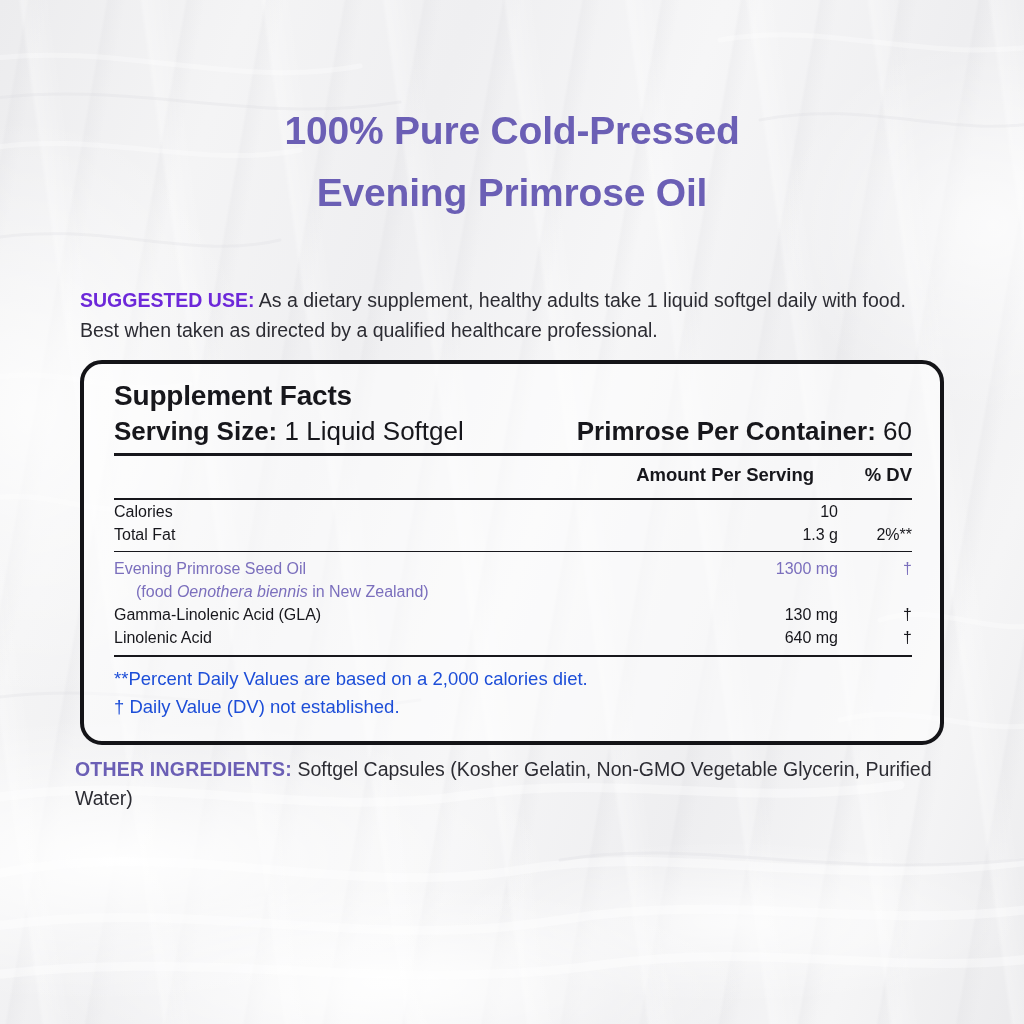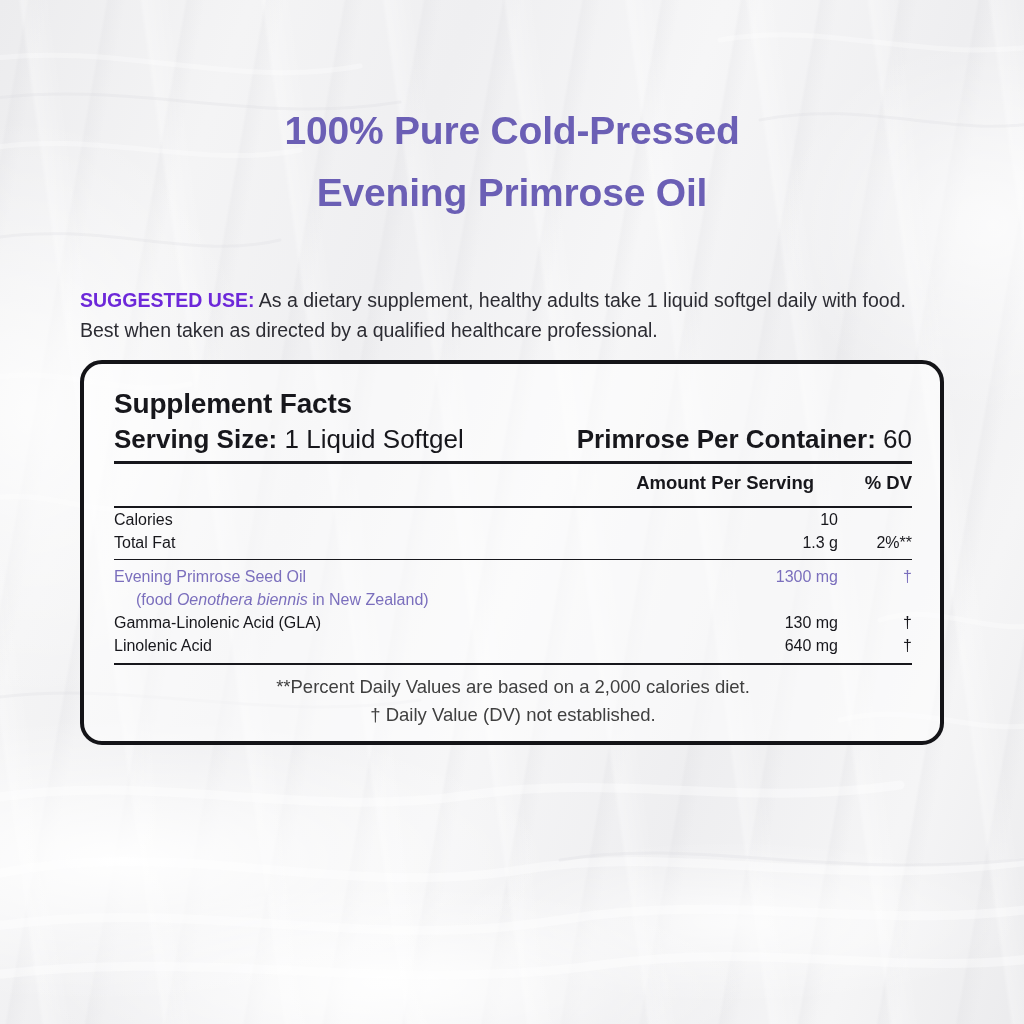--- a/index.html
+++ b/index.html
@@ -112,21 +112,21 @@
     height: 100%;
     padding: 12px 28px 0 30px;
     box-sizing: border-box;
   }
 
   .facts-title {
     font-size: 28px;
     font-weight: bold;
     color: #17171c;
     letter-spacing: -0.2px;
-    margin: 12px 0 4px 0;
+    margin: 4px 0 4px 0;
   }
 
   .row {
     display: flex;
     align-items: baseline;
     font-size: 16px;
     color: #17171c;
   }
   .row .left { flex: 1 1 auto; }
   .row .amt {
@@ -173,24 +173,23 @@
   .hdr-row .dv { width: 74px; text-align: right; }
 
   .nutri-row { padding: 3px 0 2px 0; }
 
   .purple { color: #7b6fbd; }
   .indent { padding-left: 22px; }
   .ital { font-style: italic; margin-top: 48px; }
 
   .footnotes {
     font-size: 18.5px;
-    color: #404040;
+    color: #1d4ed8;
     line-height: 1.5;
     padding-top: 8px;
-    text-align: center;
   }
 
   .other-ing {
     position: absolute;
     top: 755px;
     left: 75px;
     width: 890px;
     font-size: 19.5px;
     line-height: 1.5;
     color: #2c2c33;
@@ -309,14 +308,17 @@
       <div class="rule-med"></div>
 
       <div class="footnotes">
         <div>**Percent Daily Values are based on a 2,000 calories diet.</div>
         <div> † Daily Value (DV) not established.</div>
       </div>
 
     </div>
   </div>
 
+  <div class="other-ing">
+    <span class="label">OTHER INGREDIENTS:</span><span> Softgel Capsules (Kosher Gelatin, Non-GMO Vegetable Glycerin, Purified Water)</span>
+  </div>
 
 </div>
 
 </body></html>

